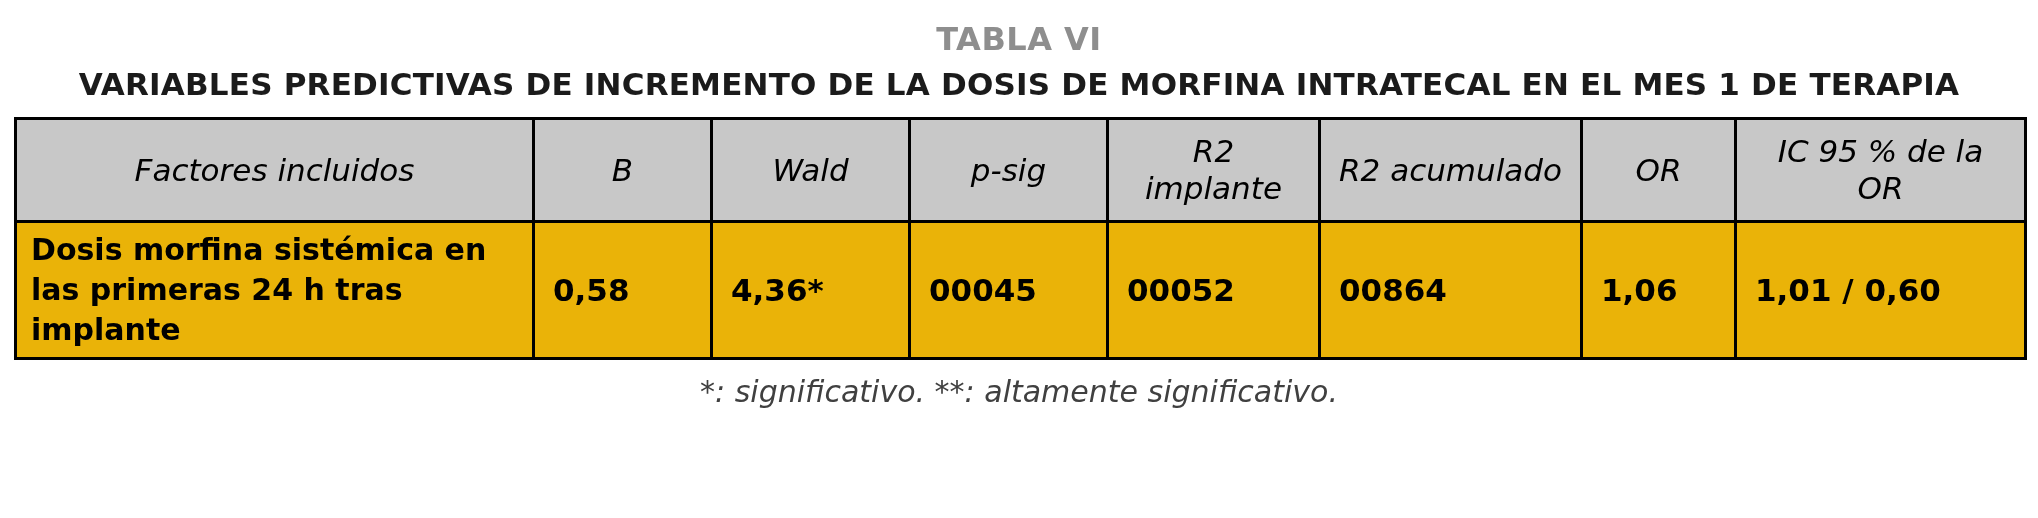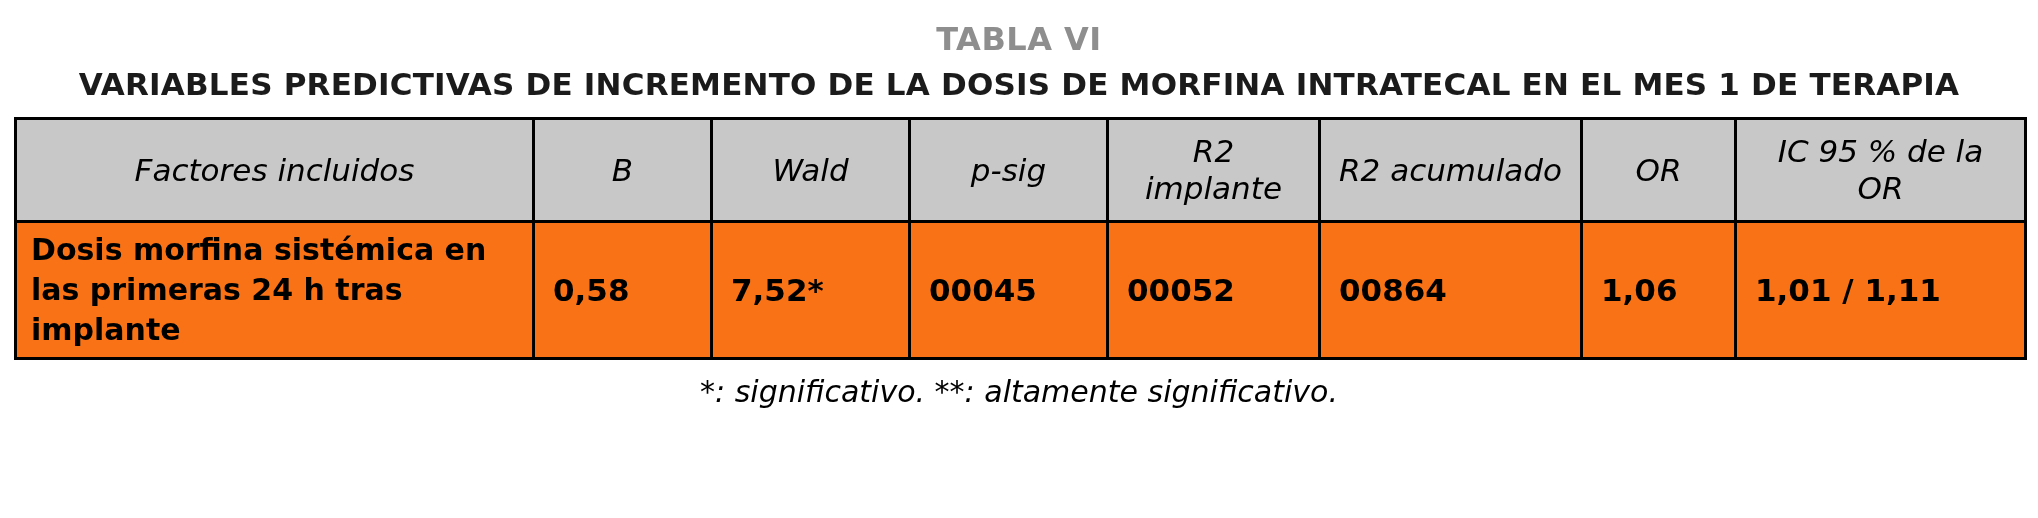--- a/index.html
+++ b/index.html
@@ -57,39 +57,39 @@
     font-style: italic;
     font-weight: normal;
     font-size: 31px;
     text-align: center;
     line-height: 1.2;
     height: 88px;
   }
   tbody td {
     font-size: 31px;
     height: 122px;
-    background: #f97316;
+    background: #eab308;
   }
   tbody td.factor {
     font-weight: bold;
     text-align: left;
     line-height: 1.34;
     font-size: 30px;
   }
   tbody td.value {
     text-align: left;
     padding-left: 18px;
     font-weight: bold;
   }
   .footnote {
     text-align: center;
     font-style: italic;
     font-size: 30px;
     margin-top: 14px;
-    color: #000000;
+    color: #404040;
   }
   
   col.c0 { width: 518px; }
   col.c1 { width: 178px; }
   col.c2 { width: 198px; }
   col.c3 { width: 198px; }
   col.c4 { width: 212px; }
   col.c5 { width: 262px; }
   col.c6 { width: 154px; }
   col.c7 { width: 290px; }
@@ -126,25 +126,25 @@
         <th>R2 implante</th>
         <th>R2 acumulado</th>
         <th>OR</th>
         <th>IC 95 % de la OR</th>
       </tr>
     </thead>
     <tbody>
       <tr>
         <td class="factor">Dosis morfina sistémica en las primeras 24 h tras implante</td>
         <td class="value">0,58</td>
-        <td class="value">7,52*</td>
+        <td class="value">4,36*</td>
         <td class="value">00045</td>
         <td class="value">00052</td>
         <td class="value">00864</td>
         <td class="value">1,06</td>
-        <td class="value">1,01 / 1,11</td>
+        <td class="value">1,01 / 0,60</td>
       </tr>
     </tbody>
   </table>
 
   <div class="footnote">*: significativo.  **: altamente significativo.</div>
 
 </div>
 
 </body></html>

